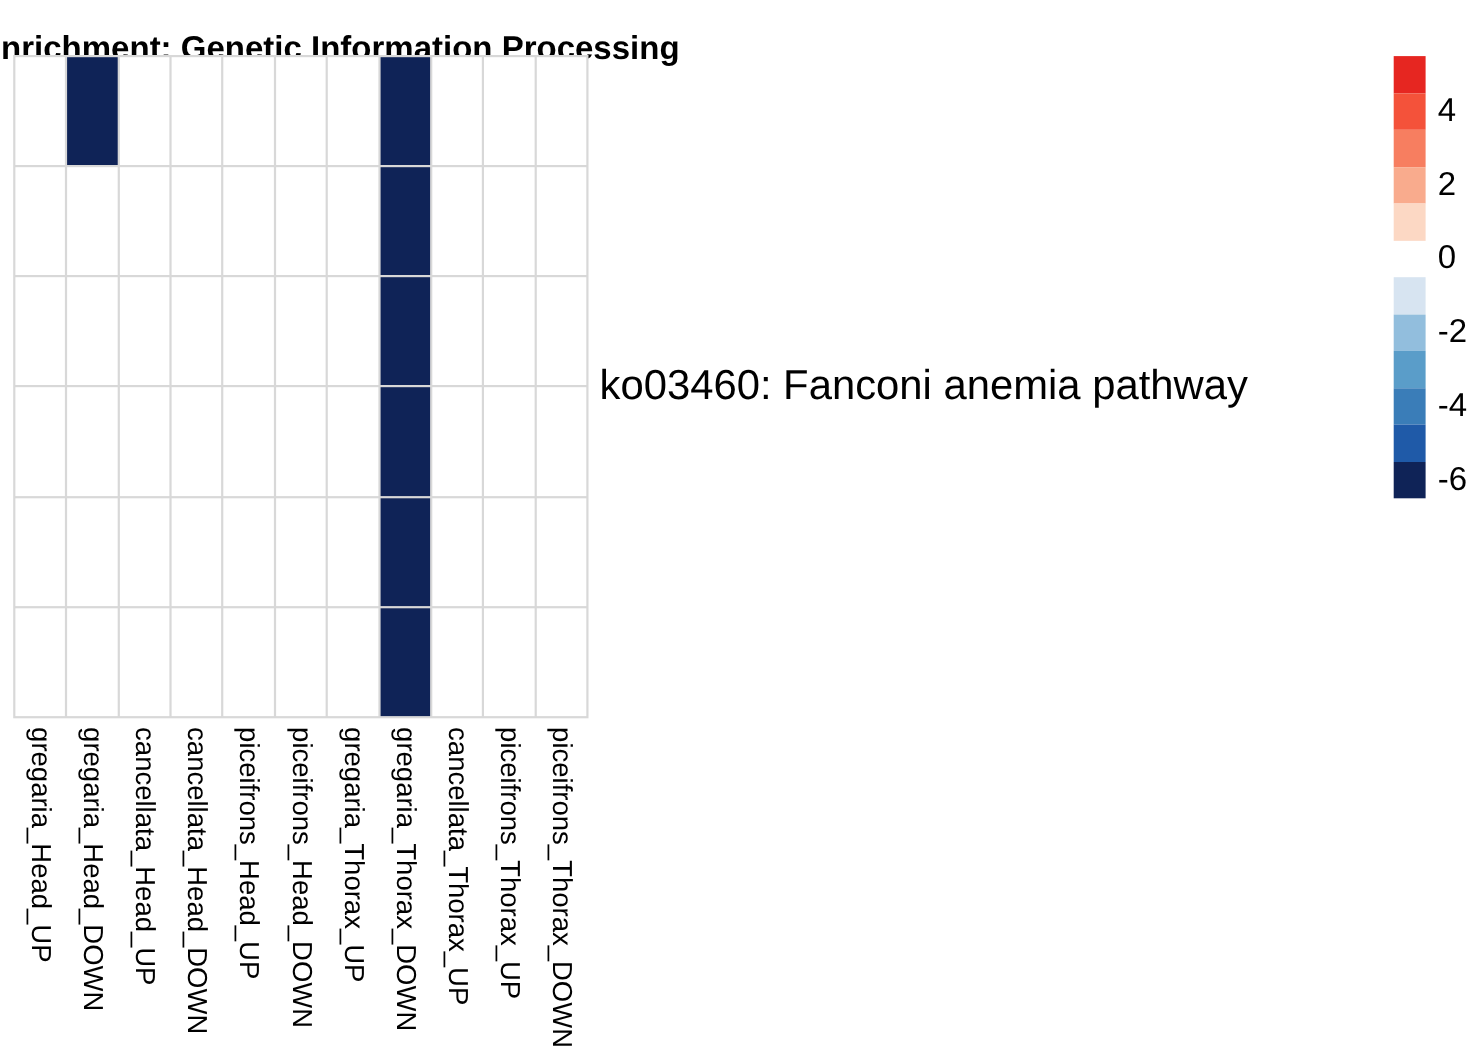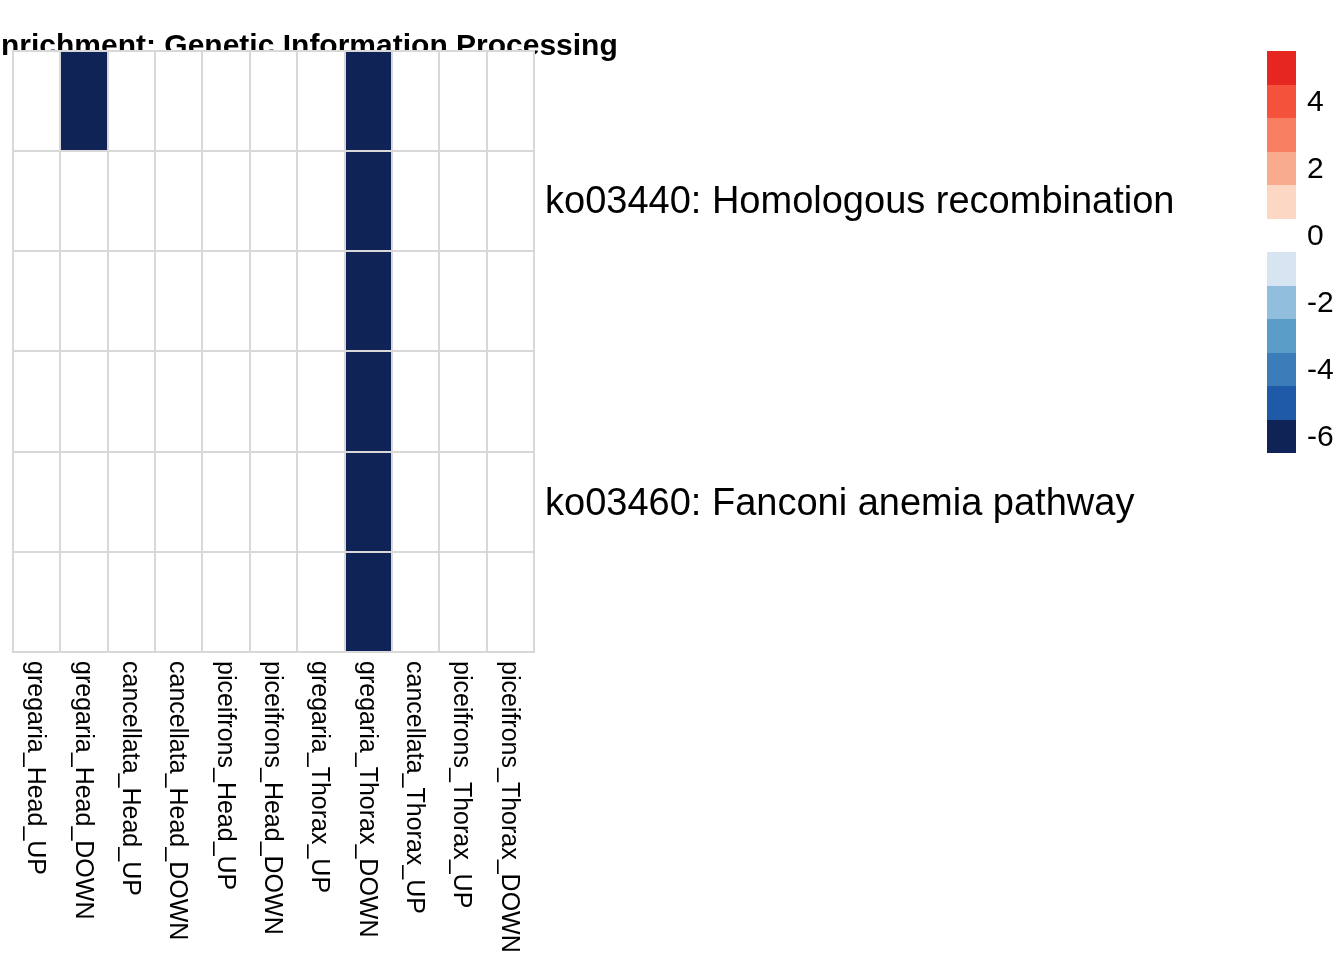--- a/index.html
+++ b/index.html
@@ -161,21 +161,20 @@
     <div class="cell" style="background: rgb(255, 255, 255);"></div>
     <div class="cell" style="background: rgb(255, 255, 255);"></div>
     <div class="cell" style="background: rgb(255, 255, 255);"></div>
     <div class="cell" style="background: rgb(15, 35, 87);"></div>
     <div class="cell" style="background: rgb(255, 255, 255);"></div>
     <div class="cell" style="background: rgb(255, 255, 255);"></div>
     <div class="cell" style="background: rgb(255, 255, 255);"></div>
   </div>
 
 <div id="rowlabels">
-    <div class="rowlabel">ko03440: Homologous recombination</div>
     <div class="rowlabel">ko03460: Fanconi anemia pathway</div>
   </div>
 
 <div id="collabels">
     <div class="collabel">gregaria_Head_UP</div>
     <div class="collabel">gregaria_Head_DOWN</div>
     <div class="collabel">cancellata_Head_UP</div>
     <div class="collabel">cancellata_Head_DOWN</div>
     <div class="collabel">piceifrons_Head_UP</div>
     <div class="collabel">piceifrons_Head_DOWN</div>

